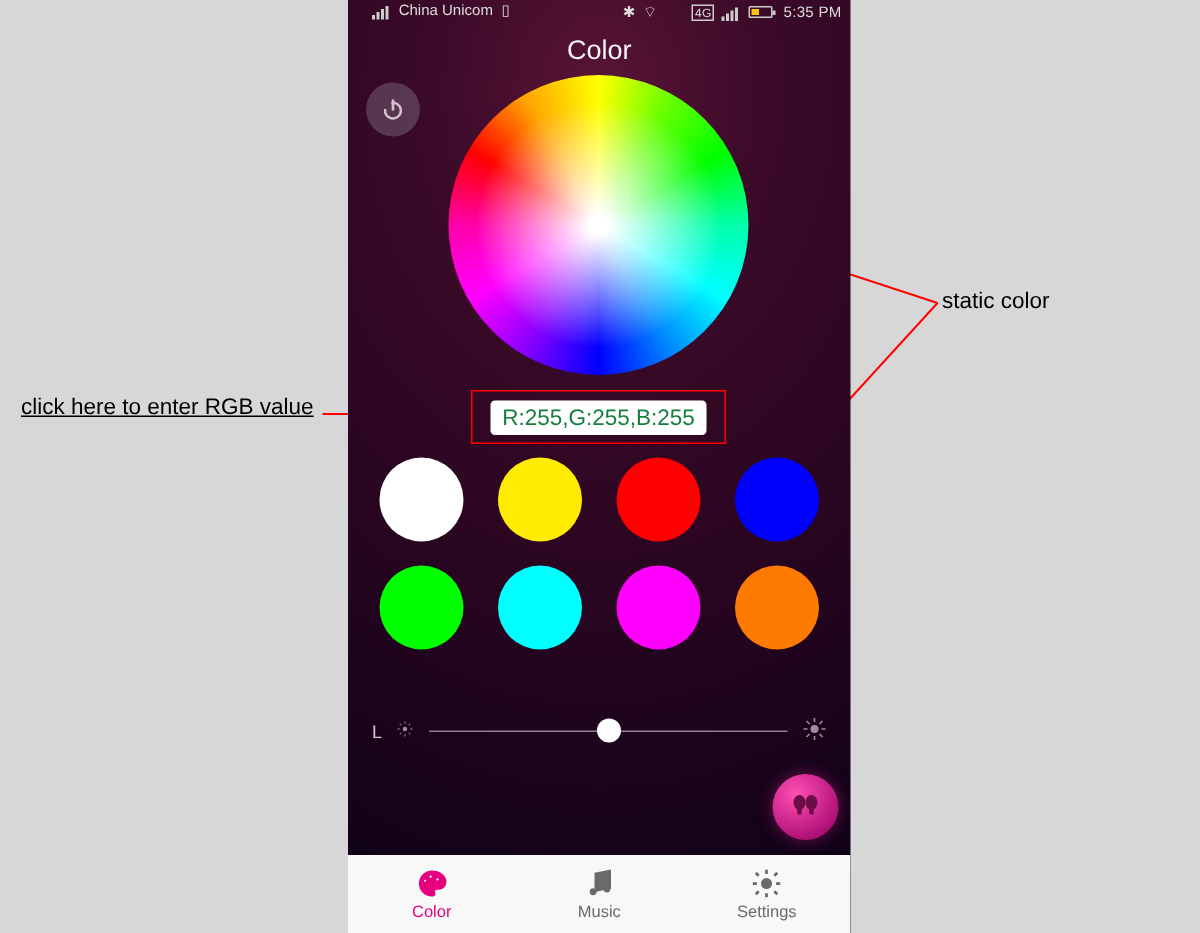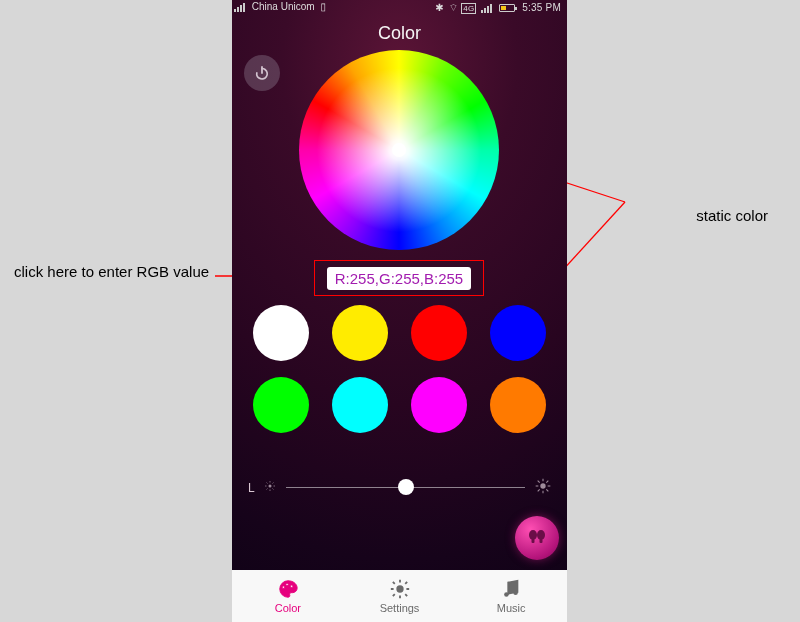--- a/index.html
+++ b/index.html
@@ -19,21 +19,21 @@
     height: 622px;
     background: radial-gradient(ellipse 140% 100% at 50% 10%, #5a1436 0%, #3a0a28 25%, #280520 55%, #16031a 80%, #0c0114 100%);
     color: #fff;
     overflow: hidden;
   }
   
   .statusbar {
     display: flex;
     justify-content: space-between;
     font-size: 10px;
-    padding: 1px 6px 0 2px;
+    padding: 1px 6px 0 16px;
     height: 15px;
     color: #ddd;
   }
   .statusbar .right { letter-spacing: .2px; }
   .sigbars { display:inline-block; margin-right:3px; }
   .sigbars i { display:inline-block; width:2px; background:#ccc; margin-right:1px; vertical-align:bottom;}
   .sigbars i:nth-child(1){height:3px}
   .sigbars i:nth-child(2){height:5px}
   .sigbars i:nth-child(3){height:7px}
   .sigbars i:nth-child(4){height:9px}
@@ -87,21 +87,21 @@
   }
   
   .rgb-wrap{
     position:absolute;
     left:82px; top:260px;
     width:170px; height:36px;
     border:1px solid #ff0000;
     display:flex; align-items:center; justify-content:center;
   }
   .rgb-field{
-    background:#fff; color:#a21caf;
+    background:#fff; color:#15803d;
     font-size:15px;
     padding:3px 8px;
     border-radius:3px;
     min-width:142px;
     text-align:center;
   }
   
   .swatches{
     position:absolute;
     left:20px; top:305px;
@@ -162,22 +162,22 @@
   .tab.active{ color:#e6007e; }
   .tab svg{ width:22px; height:22px; }
   .tab.active svg{ fill:#e6007e; stroke:#e6007e; }
   .tab:not(.active) svg{ fill:#6a6a6a; stroke:#6a6a6a; }
 
   
   .ann{
     position:absolute;
     font-size:15px; color:#000;
   }
-  .ann.left{ left:14px; top:263px; width:210px; text-align:left;}
-  .ann.right{ left:628px; top:207px; width:140px;text-align:right;}
+  .ann.left{ left:14px; top:263px; width:210px; text-align:left;text-decoration:underline;}
+  .ann.right{ left:628px; top:192px; width:140px;}
   svg.ann-lines{
     position:absolute; left:0; top:0; width:800px; height:622px;
     pointer-events:none;
   }
 </style>
 </head>
 <body>
 
 <svg class="ann-lines">
 
@@ -198,21 +198,21 @@
 
   <div class="statusbar">
     <div class="left">
       <span class="sigbars"><i></i><i></i><i></i><i></i></span>
       <span>China Unicom</span>
       <span style="margin-left:3px;">▯</span>
     </div>
     <div class="right">
       <span>✱</span>
       <span style="margin-left:2px;">⌔</span>
-      <span style="font-size:8px; border:0.5px solid #ccc; padding:0 1px; margin-left:0;text-align:right;">4G</span>
+      <span style="font-size:8px; border:0.5px solid #ccc; padding:0 1px; margin-left:20px;text-align:right;">4G</span>
       <span class="sigbars" style="margin-left:2px;"><i></i><i></i><i></i><i></i></span>
       <span class="batt"><i></i></span>
       <span style="margin-left:4px;">5:35 PM</span>
     </div>
   </div>
 
   <div class="screen-title">Color</div>
 
   <div class="power-btn">
     <svg viewBox="0 0 24 24">
@@ -293,28 +293,28 @@
       <svg viewBox="0 0 24 24">
           <path d="M12 3a9 9 0 0 0 0 18c1.3 0 2-.8 2-1.8 0-.6-.3-1-.3-1.6 0-.9.7-1.6 1.6-1.6H17a5 5 0 0 0 5-5c0-4.6-4.5-8-10-8z"></path>
           <circle cx="7" cy="10" r="1.3" fill="#fff"></circle>
           <circle cx="11" cy="7" r="1.3" fill="#fff"></circle>
           <circle cx="16" cy="9" r="1.3" fill="#fff"></circle>
         </svg>
       <span>Color</span>
     </div>
     <div class="tab">
       <svg viewBox="0 0 24 24" fill="none" stroke-width="2">
-          <circle cx="12" cy="12" r="3"></circle>
-          <path d="M12 2v3M12 19v3M4.2 4.2l2.1 2.1M17.7 17.7l2.1 2.1M2 12h3M19 12h3M4.2 19.8l2.1-2.1M17.7 6.3l2.1-2.1"></path>
-        </svg>
-      <span>Settings</span>
-    </div>
-    <div class="tab">
-      <svg viewBox="0 0 24 24" fill="none" stroke-width="2">
           <path d="M9 18V5l10-2v13"></path>
           <circle cx="7" cy="18" r="2.5" fill="#6a6a6a" stroke="none"></circle>
           <circle cx="17" cy="16" r="2.5" fill="#6a6a6a" stroke="none"></circle>
         </svg>
       <span>Music</span>
     </div>
+    <div class="tab">
+      <svg viewBox="0 0 24 24" fill="none" stroke-width="2">
+          <circle cx="12" cy="12" r="3"></circle>
+          <path d="M12 2v3M12 19v3M4.2 4.2l2.1 2.1M17.7 17.7l2.1 2.1M2 12h3M19 12h3M4.2 19.8l2.1-2.1M17.7 6.3l2.1-2.1"></path>
+        </svg>
+      <span>Settings</span>
+    </div>
   </div>
 
 </div>
 
 </body></html>

